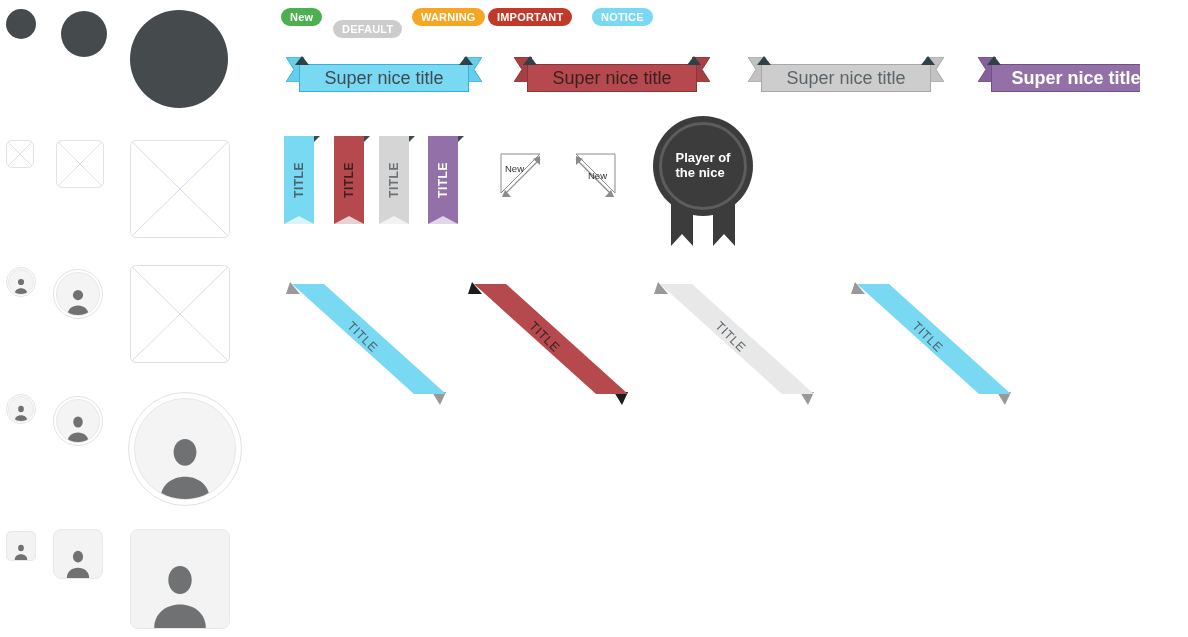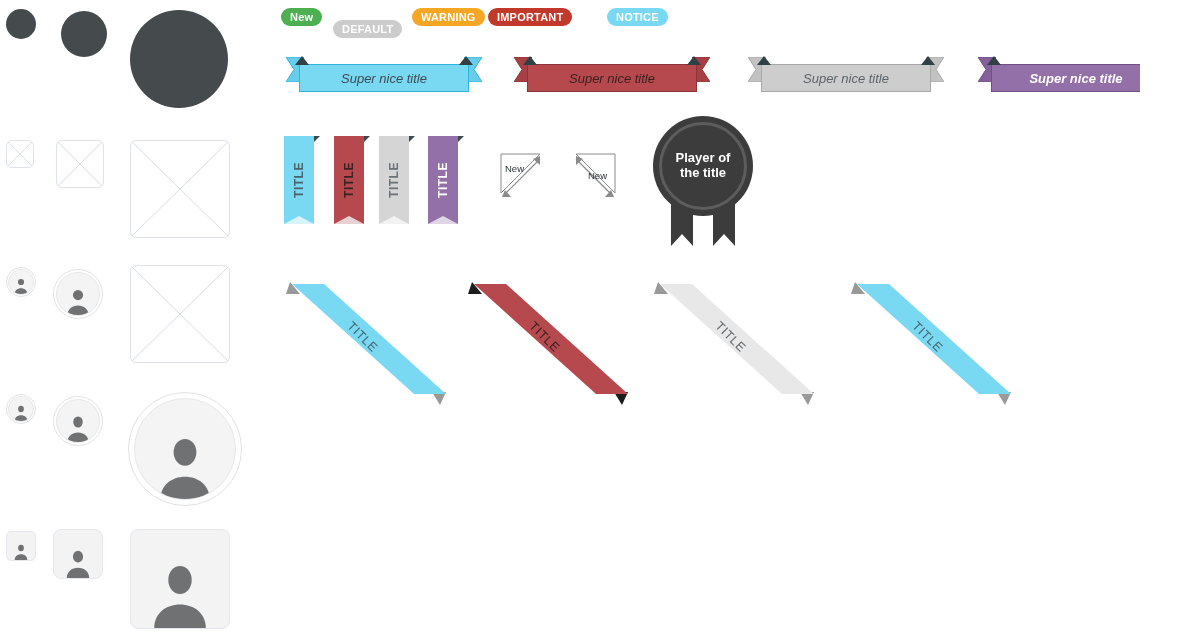--- a/index.html
+++ b/index.html
@@ -95,22 +95,21 @@
   .hrib .body {
     position: absolute;
     left: 13px;
     right: 13px;
     top: 14px;
     height: 28px;
     display: flex;
     align-items: center;
     justify-content: center;
     box-sizing: border-box;
-    font-size: 13px;
-    font-style: italic;
+    font-size: 18px;
   }
   .hrib .fold {
     position: absolute;
     top: 6px;
     width: 0; height: 0;
     border-left: 7px solid transparent;
     border-right: 7px solid transparent;
   }
   .hrib .fold.l { left: 9px; }
   .hrib .fold.r { right: 9px; }
@@ -159,21 +158,21 @@
     width: 100px; height: 100px;
     border-radius: 50%;
     background: #3c3c3c;
     display: flex; align-items: center; justify-content: center;
   }
   .medal .inner {
     width: 82px; height: 82px;
     border-radius: 50%;
     border: 3px solid #5d5d5d;
     display: flex; align-items: center; justify-content: center;
-    text-align: center;
+    text-align: left;
   }
   .medal .mtext {
     color: #ffffff;
     font-size: 13px;
     font-weight: bold;
     line-height: 1.15;
   }
 
   
   .drib { position: absolute; width: 180px; height: 145px; }
@@ -279,21 +278,21 @@
     <svg class="person" width="72" height="72" viewBox="0 0 24 24">
       <ellipse cx="12" cy="8" rx="3.9" ry="4.7" fill="#6f7173"></ellipse>
       <path d="M3.4 24c0-4.8 3.9-7.8 8.6-7.8s8.6 3 8.6 7.8z" fill="#6f7173"></path>
     </svg>
   </div>
 
   <div class="badge" style="left:281px; top:8px; background:#4caf50; color:#ffffff;">New</div>
   <div class="badge cap" style="left:333px; top:8px; background:#cccccc; color:#ffffff;margin-top:12px;">DEFAULT</div>
   <div class="badge cap" style="left:412px; top:8px; background:#f5a623; color:#ffffff;">WARNING</div>
   <div class="badge cap" style="left:488px; top:8px; background:#c0392b; color:#ffffff;">IMPORTANT</div>
-  <div class="badge cap" style="left:607px; top:8px; background:#79d8f2; color:#ffffff;">NOTICE</div>
+  <div class="badge cap" style="left:592px; top:8px; background:#79d8f2; color:#ffffff;">NOTICE</div>
 
   <div class="hrib" style="left:286px; top:50px;">
     <svg class="abs tail l" viewBox="0 0 18 25">
       <path d="M0 0 L18 0 L18 25 L0 25 L8 12.5 Z" fill="#66cdea" stroke="#2fb3dc" stroke-width="1"></path>
     </svg>
     <svg class="abs tail r" viewBox="0 0 18 25">
       <path d="M18 0 L0 0 L0 25 L18 25 L10 12.5 Z" fill="#66cdea" stroke="#2fb3dc" stroke-width="1"></path>
     </svg>
     <div class="body" style="background:#79d8f2; border:1px solid #2fb3dc; color:#3d4b52;">Super nice title</div>
     <div class="fold l" style="border-bottom:9px solid #2f4144;"></div>
@@ -394,21 +393,21 @@
 
   <div class="medal" style="left:653px; top:116px;">
     <svg class="tails" viewBox="0 0 104 70">
       <path d="M18 10 L40 10 L40 70 L29 58 L18 70 Z" fill="#3c3c3c"></path>
       <path d="M60 10 L82 10 L82 70 L71 58 L60 70 Z" fill="#3c3c3c"></path>
     </svg>
     <div class="disc">
       <div class="inner">
         <div class="mtext">
           <div>Player of</div>
-          <div>the title</div>
+          <div>the nice</div>
         </div>
       </div>
     </div>
   </div>
 
   <div class="drib" style="left:280px; top:272px;">
     <svg viewBox="0 0 180 145" preserveAspectRatio="none">
       <path d="M10 10 L20 22 L6 22 Z" fill="#999999"></path>
       <path d="M152 120 L166 120 L160 133 Z" fill="#999999"></path>
       <path d="M12 12 L44 12 L166 122 L134 122 Z" fill="#79d8f2"></path>

